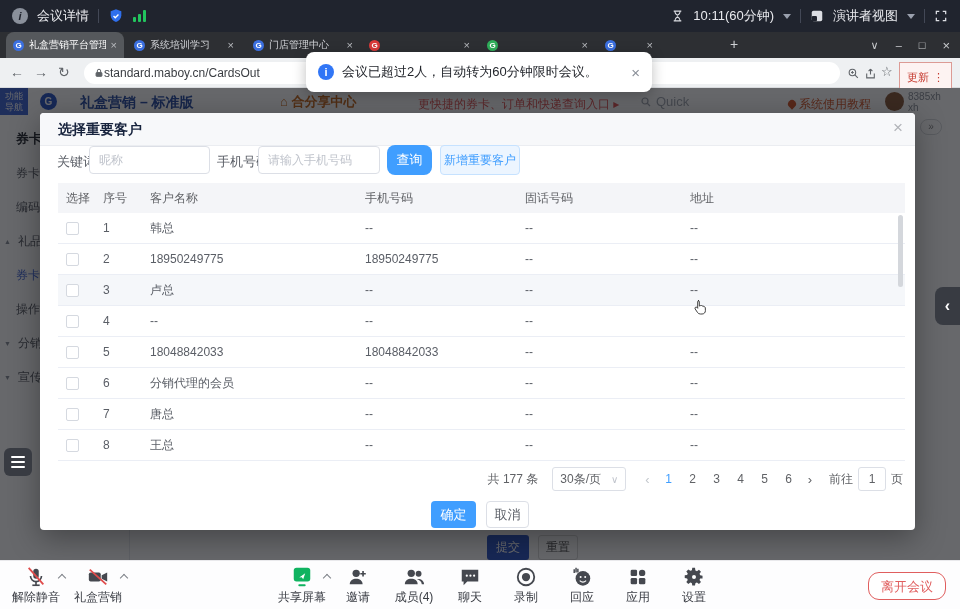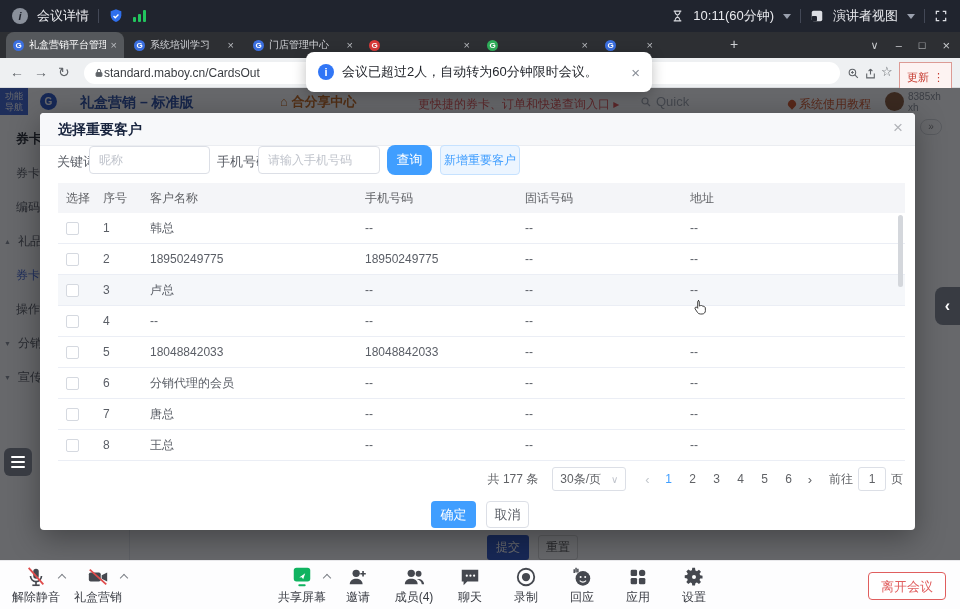--- a/index.html
+++ b/index.html
@@ -126,21 +126,21 @@
   .meetbar{position:absolute;left:0;top:560px;width:960px;height:49px;background:#fdfdfe;border-top:1px solid #e9e9ec;
            box-sizing:border-box;z-index:10;}
   .mb-left{position:absolute;left:10px;top:4px;display:flex;gap:10px;}
   .mb-center{position:absolute;left:277px;top:4px;display:flex;gap:6px;}
   .mb-item{width:52px;display:flex;flex-direction:column;align-items:center;position:relative;}
   .mb-center .mb-item{width:50px;}
   .mb-ic{height:24px;display:flex;align-items:center;justify-content:center;}
   .mb-lb{font-size:12px;color:#3a3d44;white-space:nowrap;}
   .mb-caret{position:absolute;right:-3px;top:10px;width:5px;height:5px;border-left:1.5px solid #7d8188;
             border-top:1.5px solid #7d8188;transform:rotate(45deg);}
-  .leave-btn{position:absolute;right:14px;top:11px;width:78px;height:28px;border:1px solid #e05e5e;border-radius:4px;
+  .leave-btn{position:absolute;right:14px;top:11px;width:78px;height:28px;border:1px solid #e05e5e;border-radius:11px;
              color:#e05e5e;font-size:13px;text-align:center;line-height:28px;background:#fff;box-sizing:border-box;}
 </style>
 </head>
 <body>
 
 <div class="screen">
 
   <div class="topbar">
     <div class="tb-group">
       <span class="info-badge">i</span>

